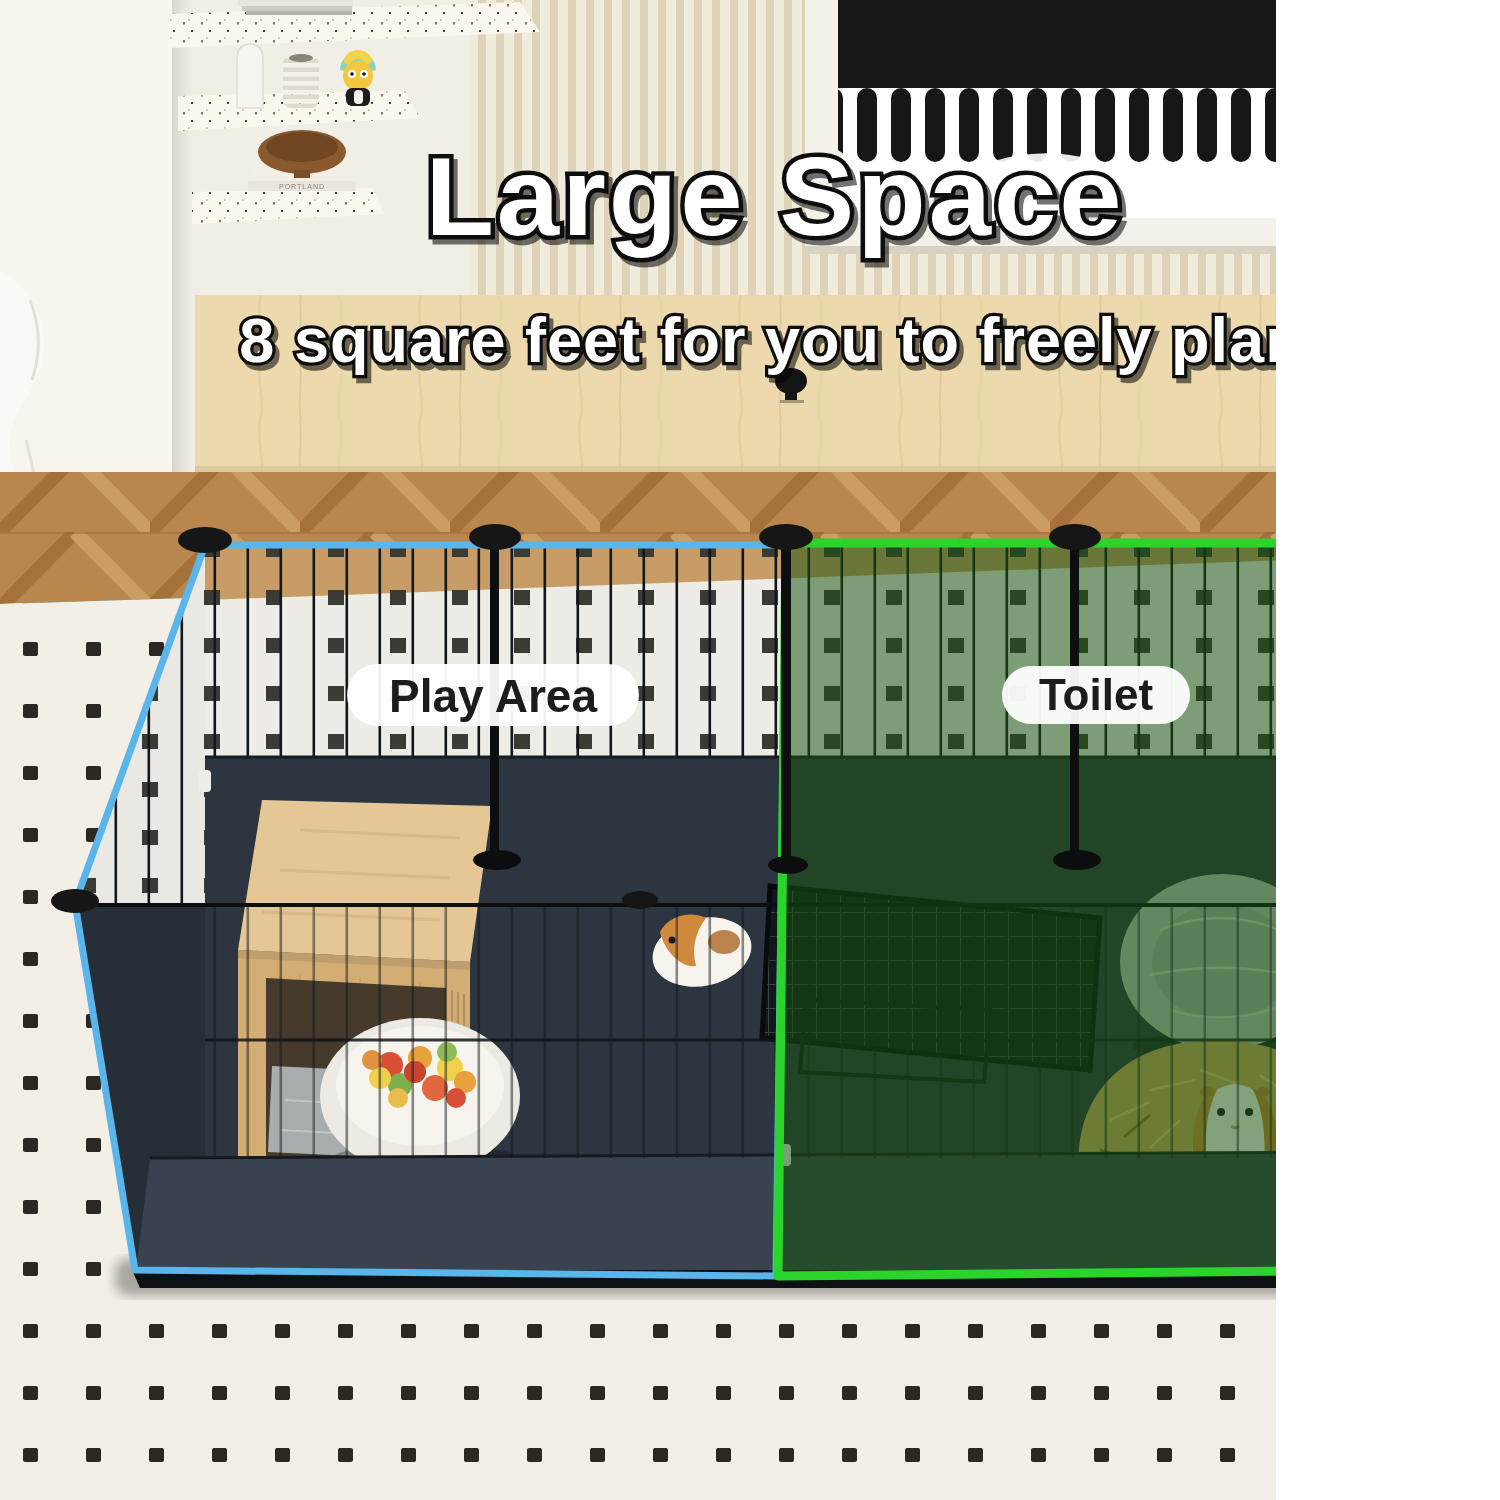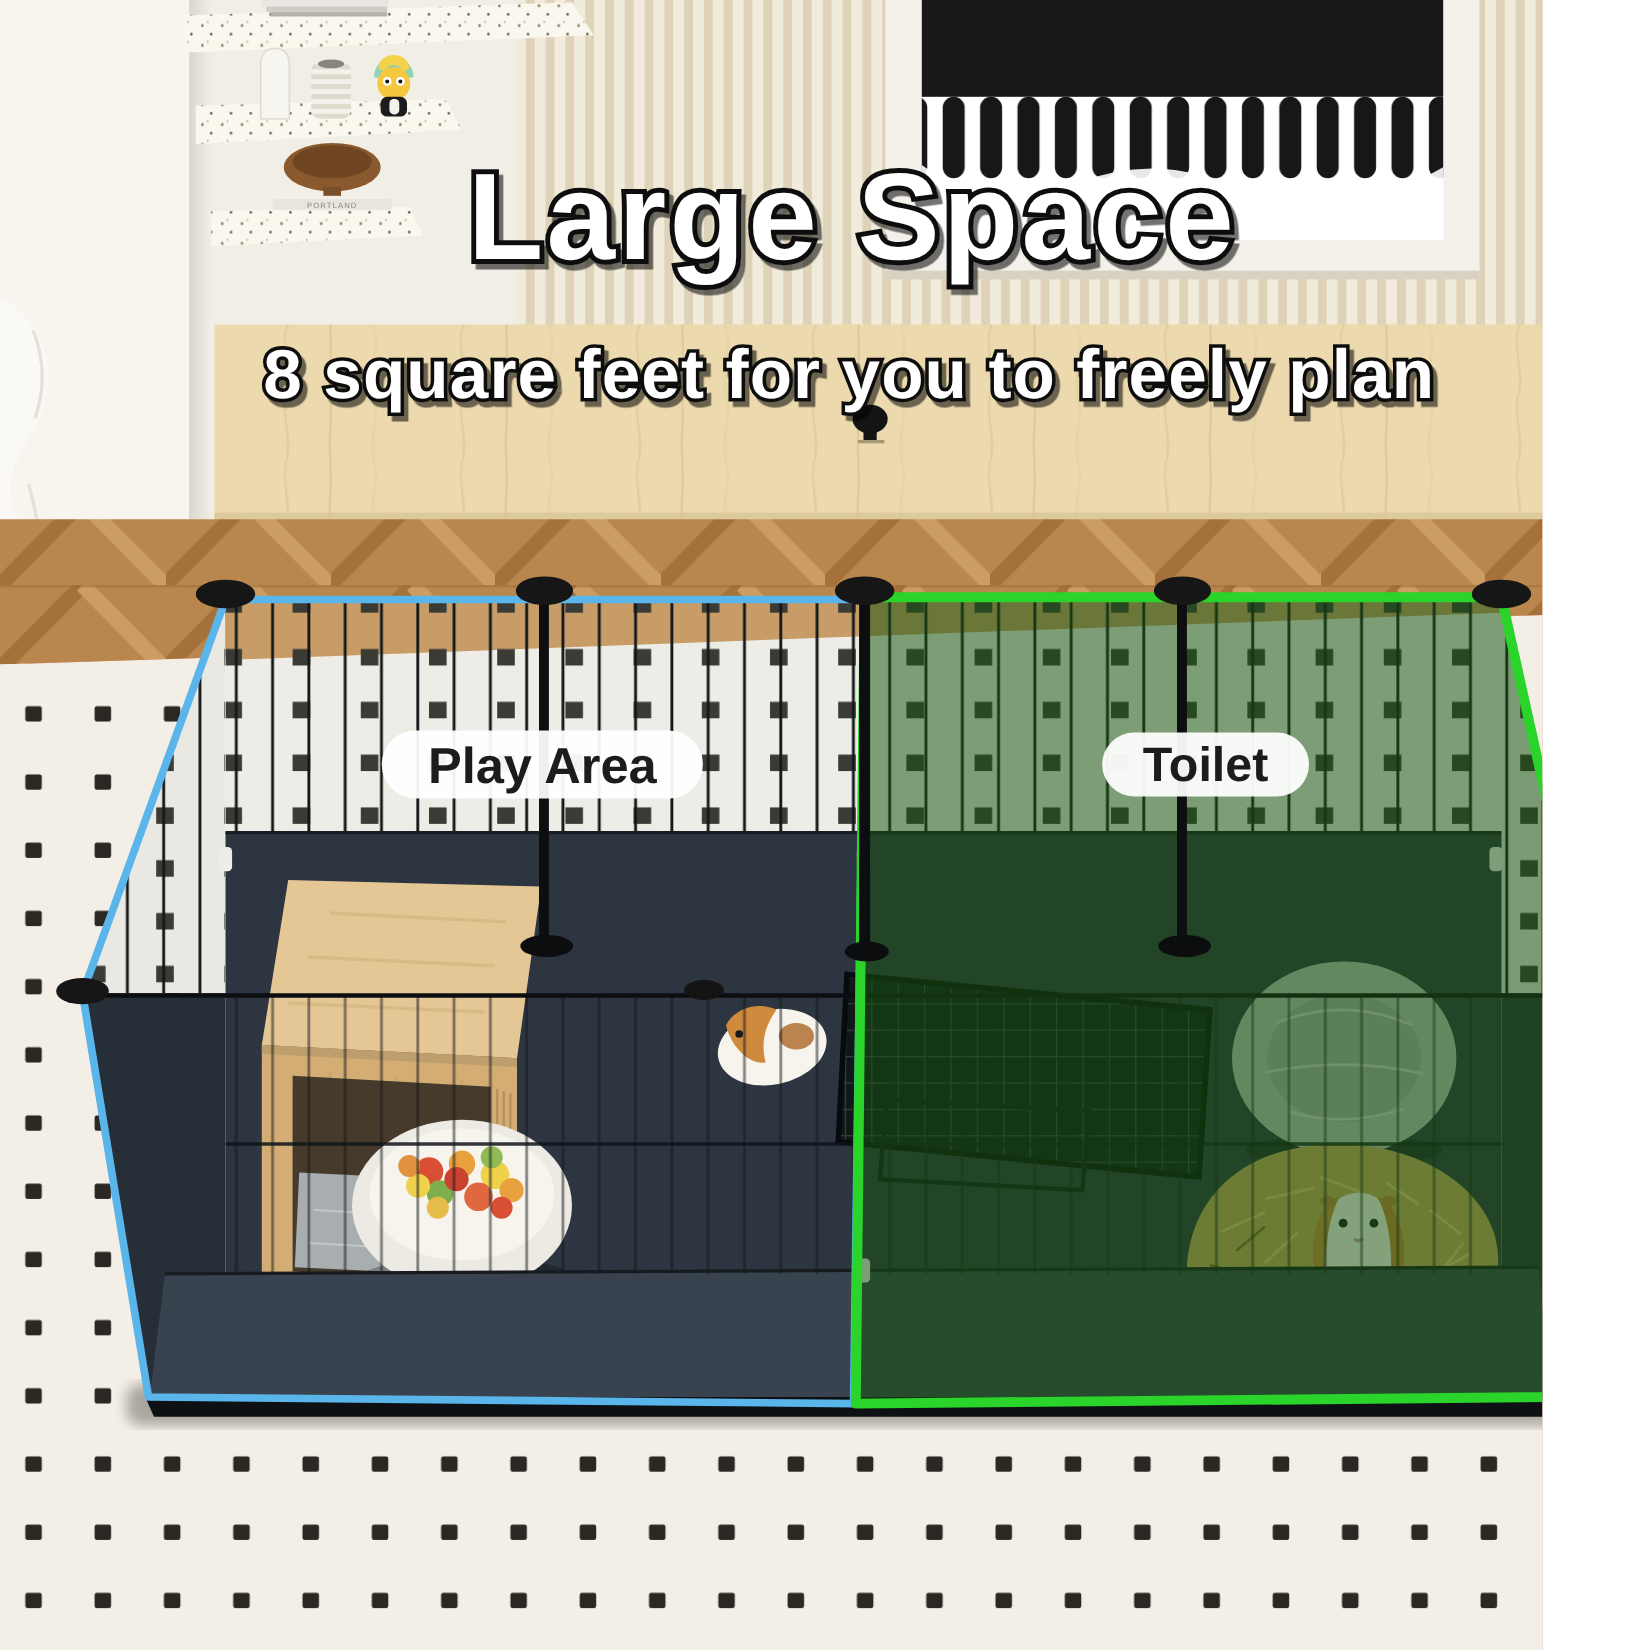--- a/index.html
+++ b/index.html
@@ -1,19 +1,19 @@
 <!DOCTYPE html>
 <html><head>
 <meta charset="utf-8">
 <style>
   html,body{margin:0;padding:0;background:#ffffff;}
   .stage{
-    position:relative;width:1402px;height:1500px;overflow:hidden;
+    position:relative;width:1276px;height:1500px;overflow:hidden;
     font-family:"Liberation Sans", sans-serif;
-    background:#c2410c;
+    background:#0369a1;
   }
   svg{display:block}
   .title-text{font-family:"Liberation Sans", sans-serif;font-weight:bold;}
 </style>
 </head>
 <body>
 
 <div class="stage">
 <svg width="1500" height="1500" viewBox="0 0 1500 1500">
   <defs>

